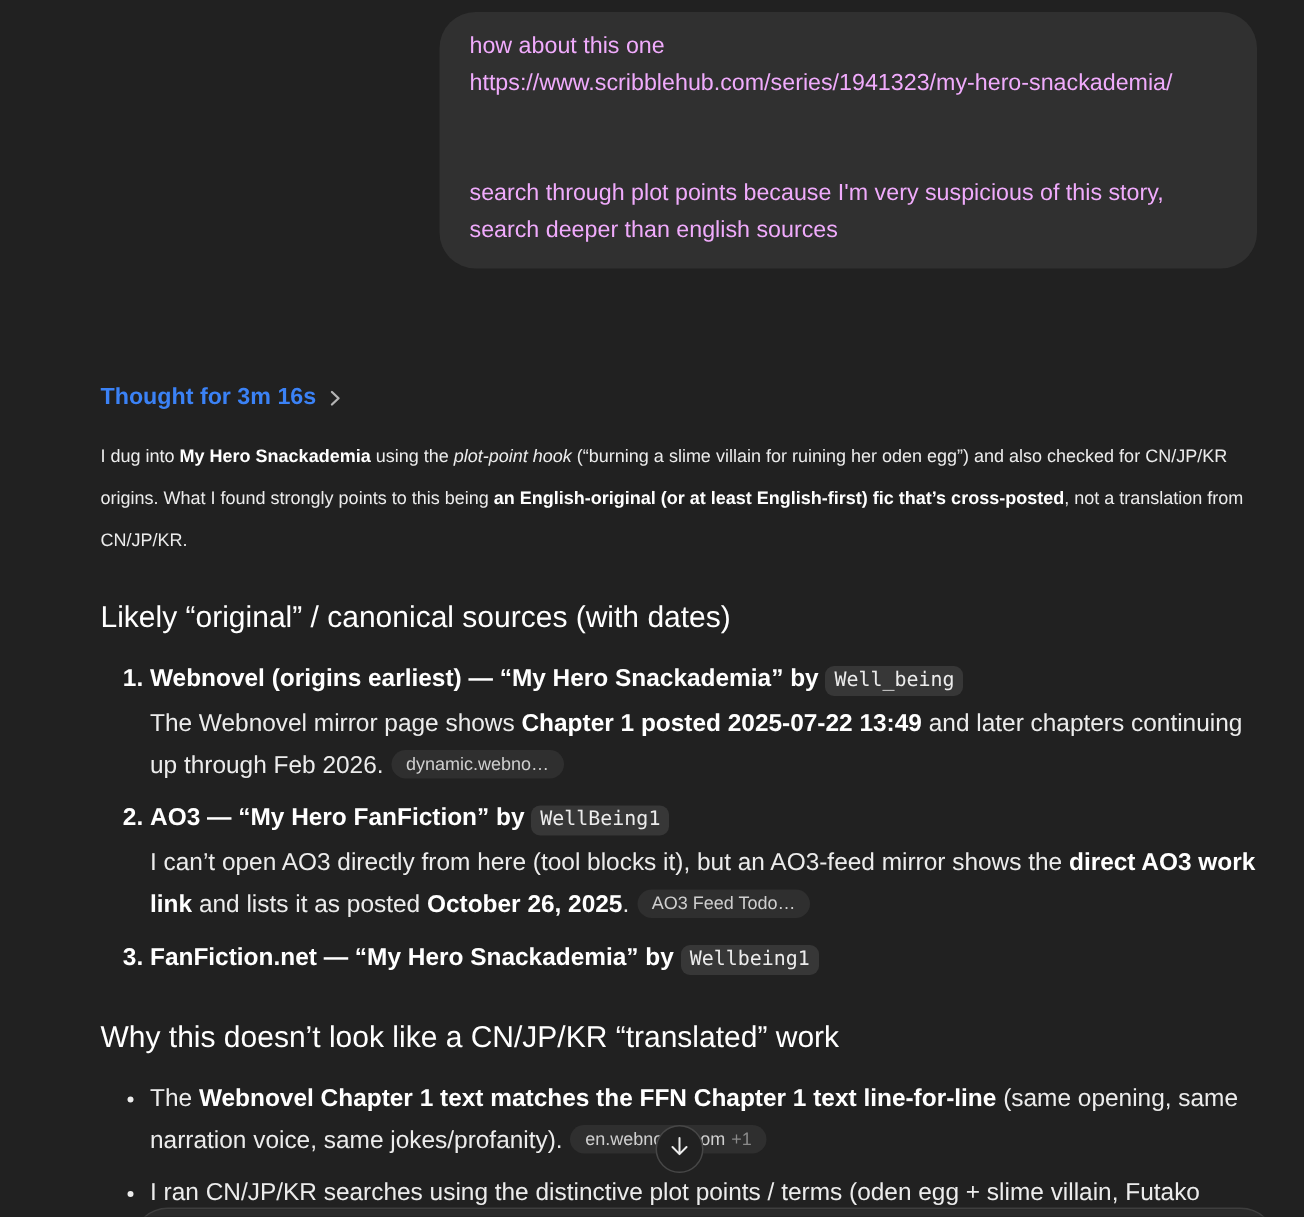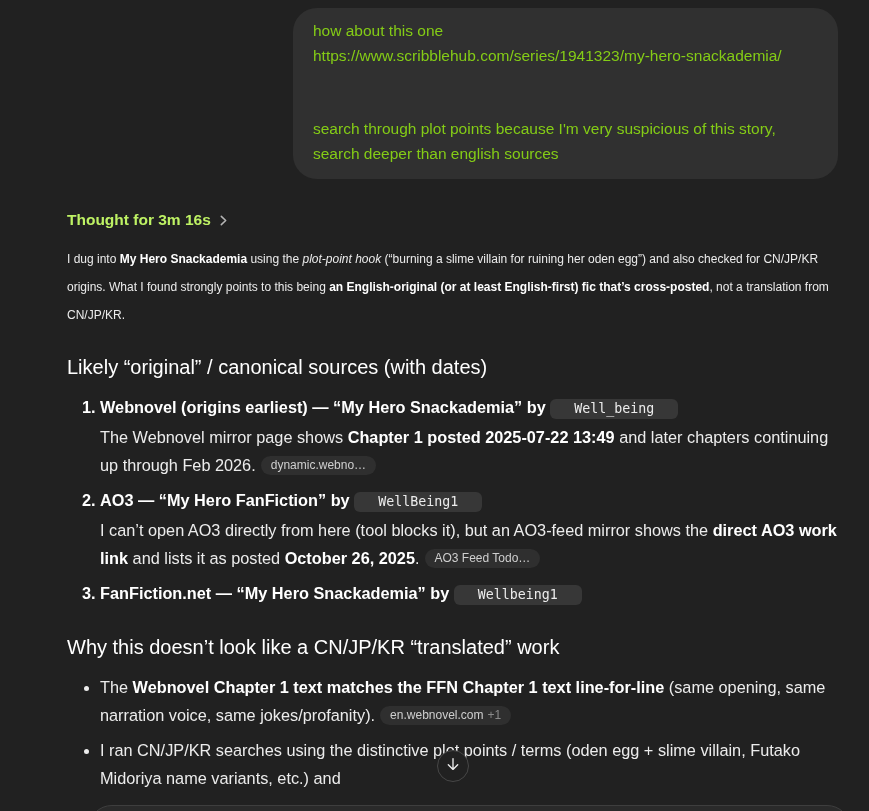--- a/index.html
+++ b/index.html
@@ -18,30 +18,30 @@
   }
   
   .user-bubble{
     margin:8px 0 0 auto;
     max-width:545px;
     background:#303030;
     border-radius:24px;
     padding:11px 20px 13px;
     font-size:15.5px;
     line-height:24.5px;
-    color:#84cc16;
+    color:#f0abfc;
     white-space:pre-line;
   }
   
   .thought-row{
-    margin-top:32px;
+    margin-top:77px;
     display:flex;
     align-items:center;
     gap:7px;
-    color:#bef264;
+    color:#3b82f6;
     font-weight:700;
     font-size:15.5px;
     cursor:pointer;
     width:max-content;
   }
   .thought-row svg{ display:block; margin-top:1px; }
   
   .assistant-message{ margin-top:16px; padding-bottom:40px; }
   .assistant-message p{
     font-size:12px;
@@ -64,21 +64,21 @@
   ul.bullet-list{ margin:0; padding-left:33px; list-style:disc; }
   ul.bullet-list > li{ margin-bottom:7px; }
   ul.bullet-list > li::marker{ color:#ececec; }
   .item-title{ font-size:16.3px; line-height:28px; }
   .item-body{ font-size:16.3px; line-height:28px; }
   .code{
     font-family:"DejaVu Sans Mono", monospace;
     font-size:13.3px;
     background:#373737;
     border-radius:6px;
-    padding:2px 24px 3px;
+    padding:2px 6px 3px;
     color:#ececec;
     white-space:nowrap;
   }
   .pill{
     display:inline-block;
     background:#2f2f2f;
     border-radius:999px;
     padding:3px 10px 4px;
     font-size:12px;
     line-height:12px;

